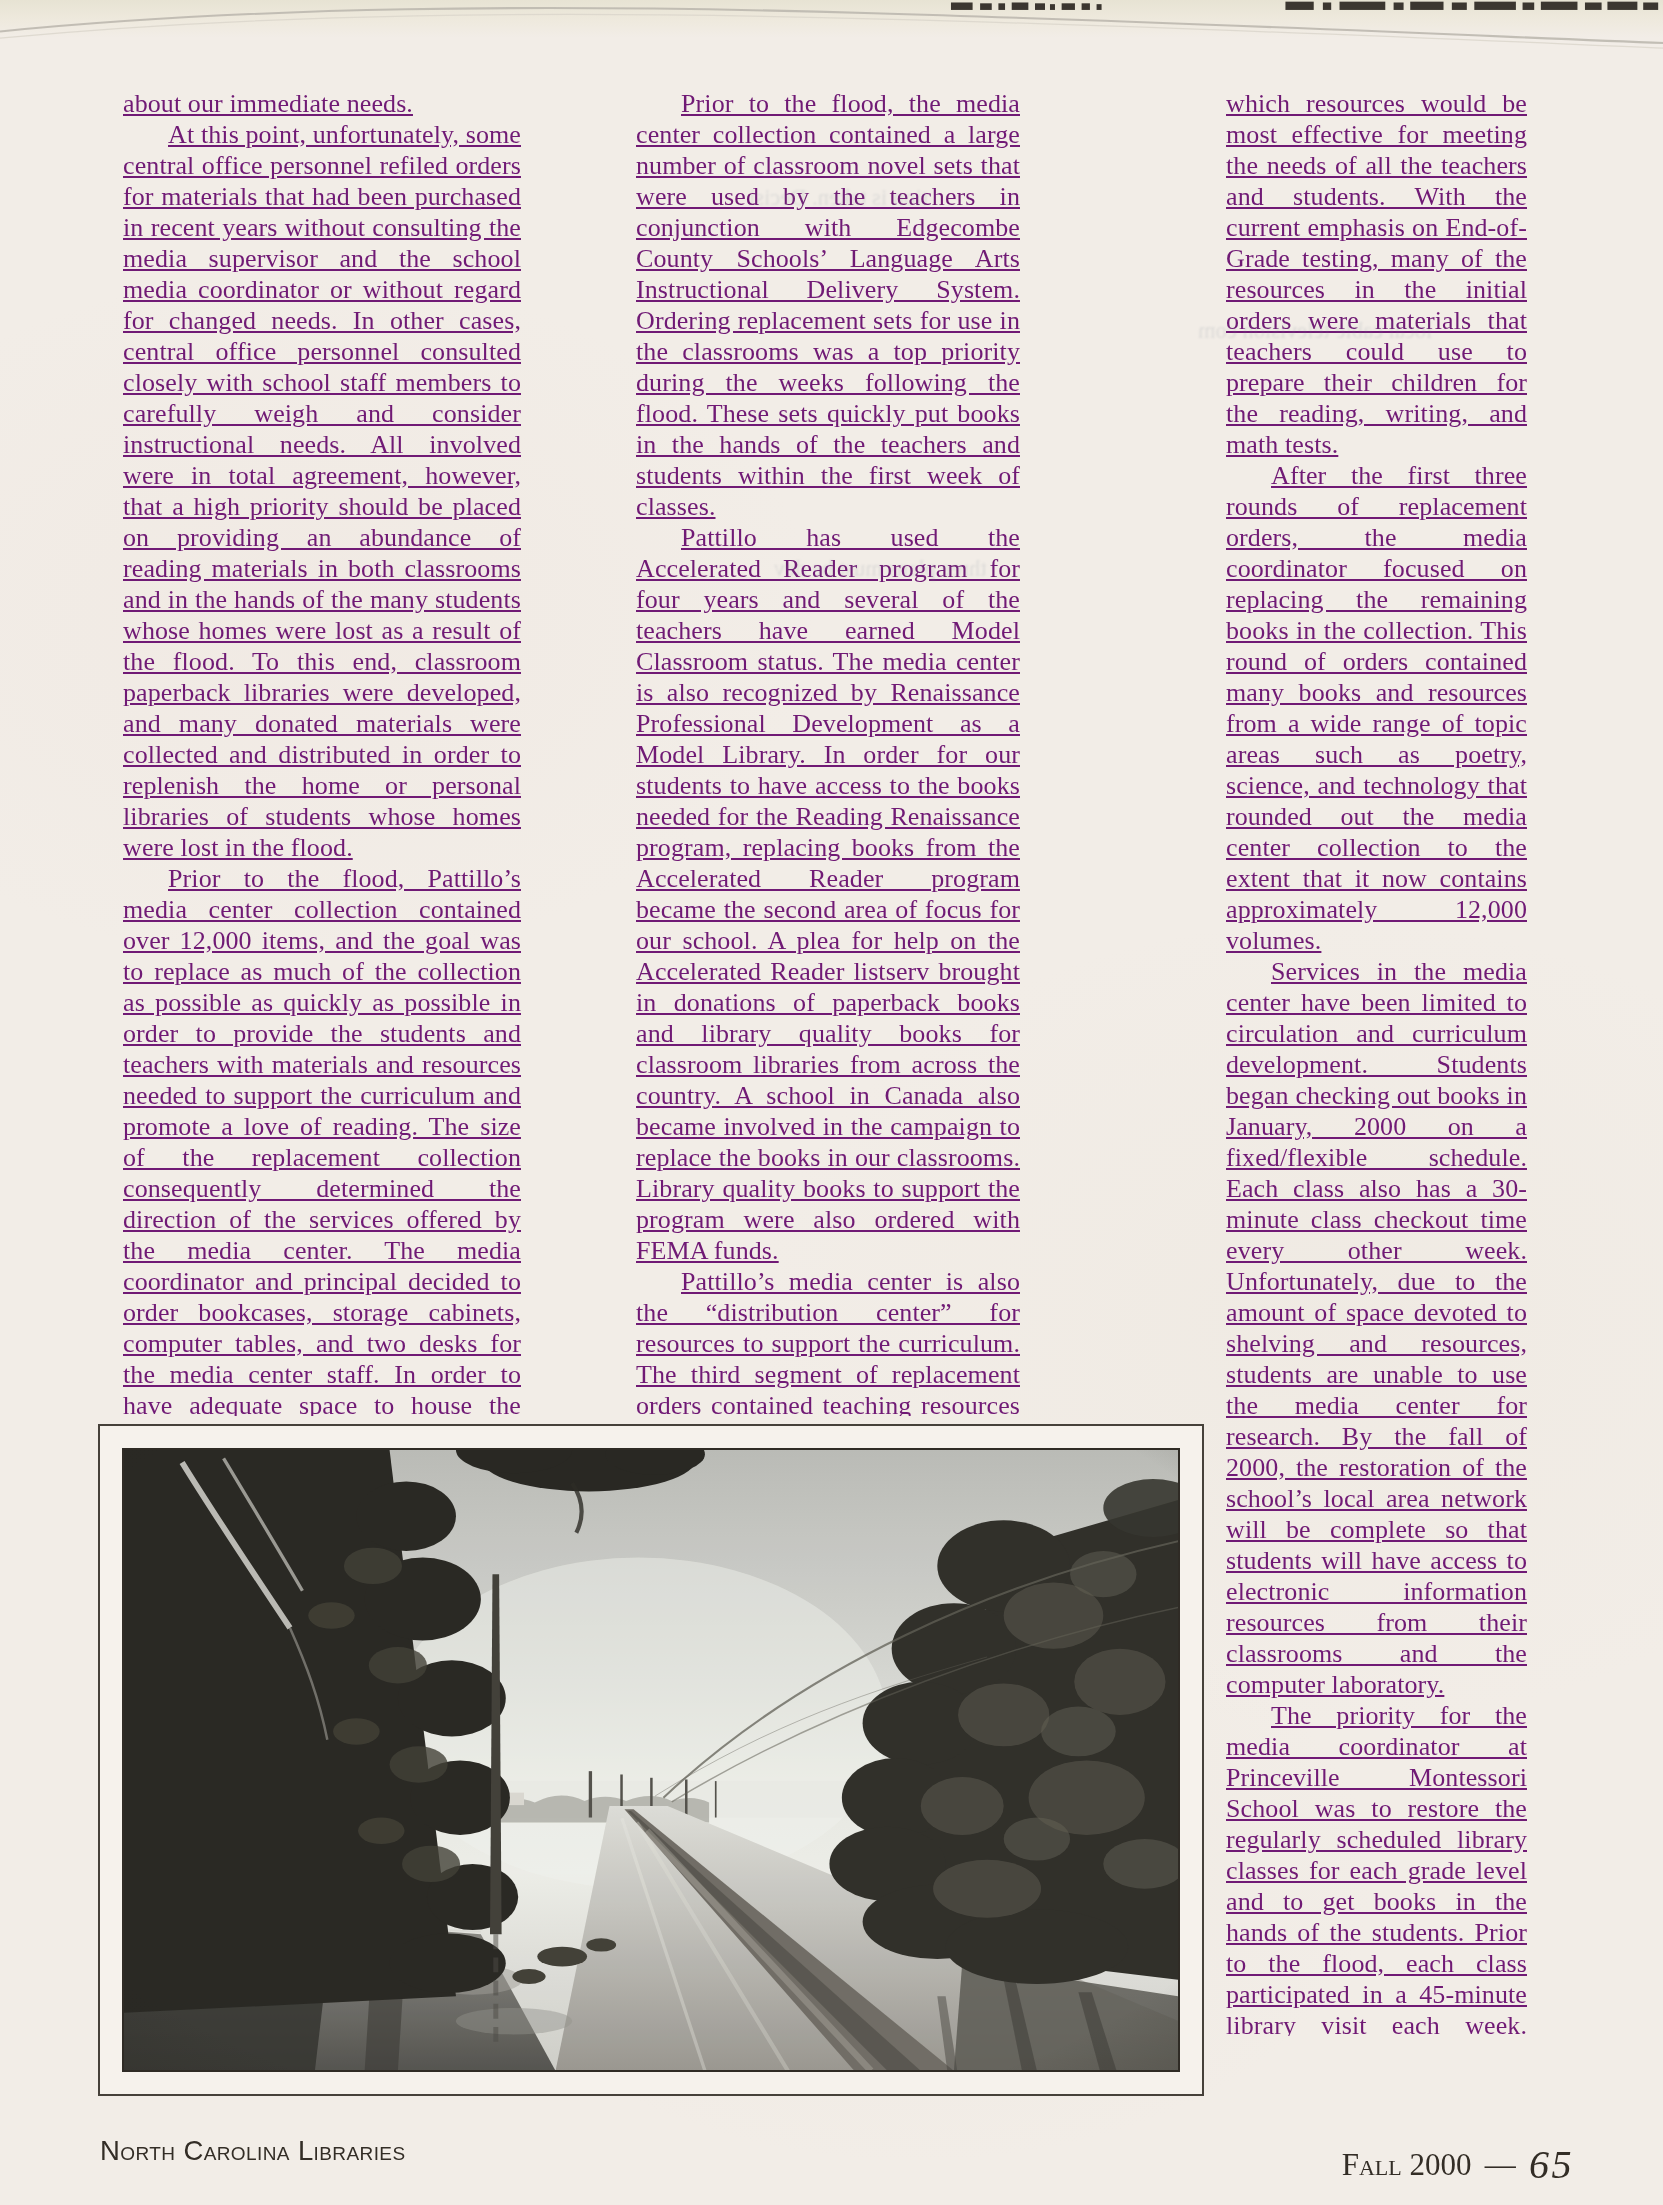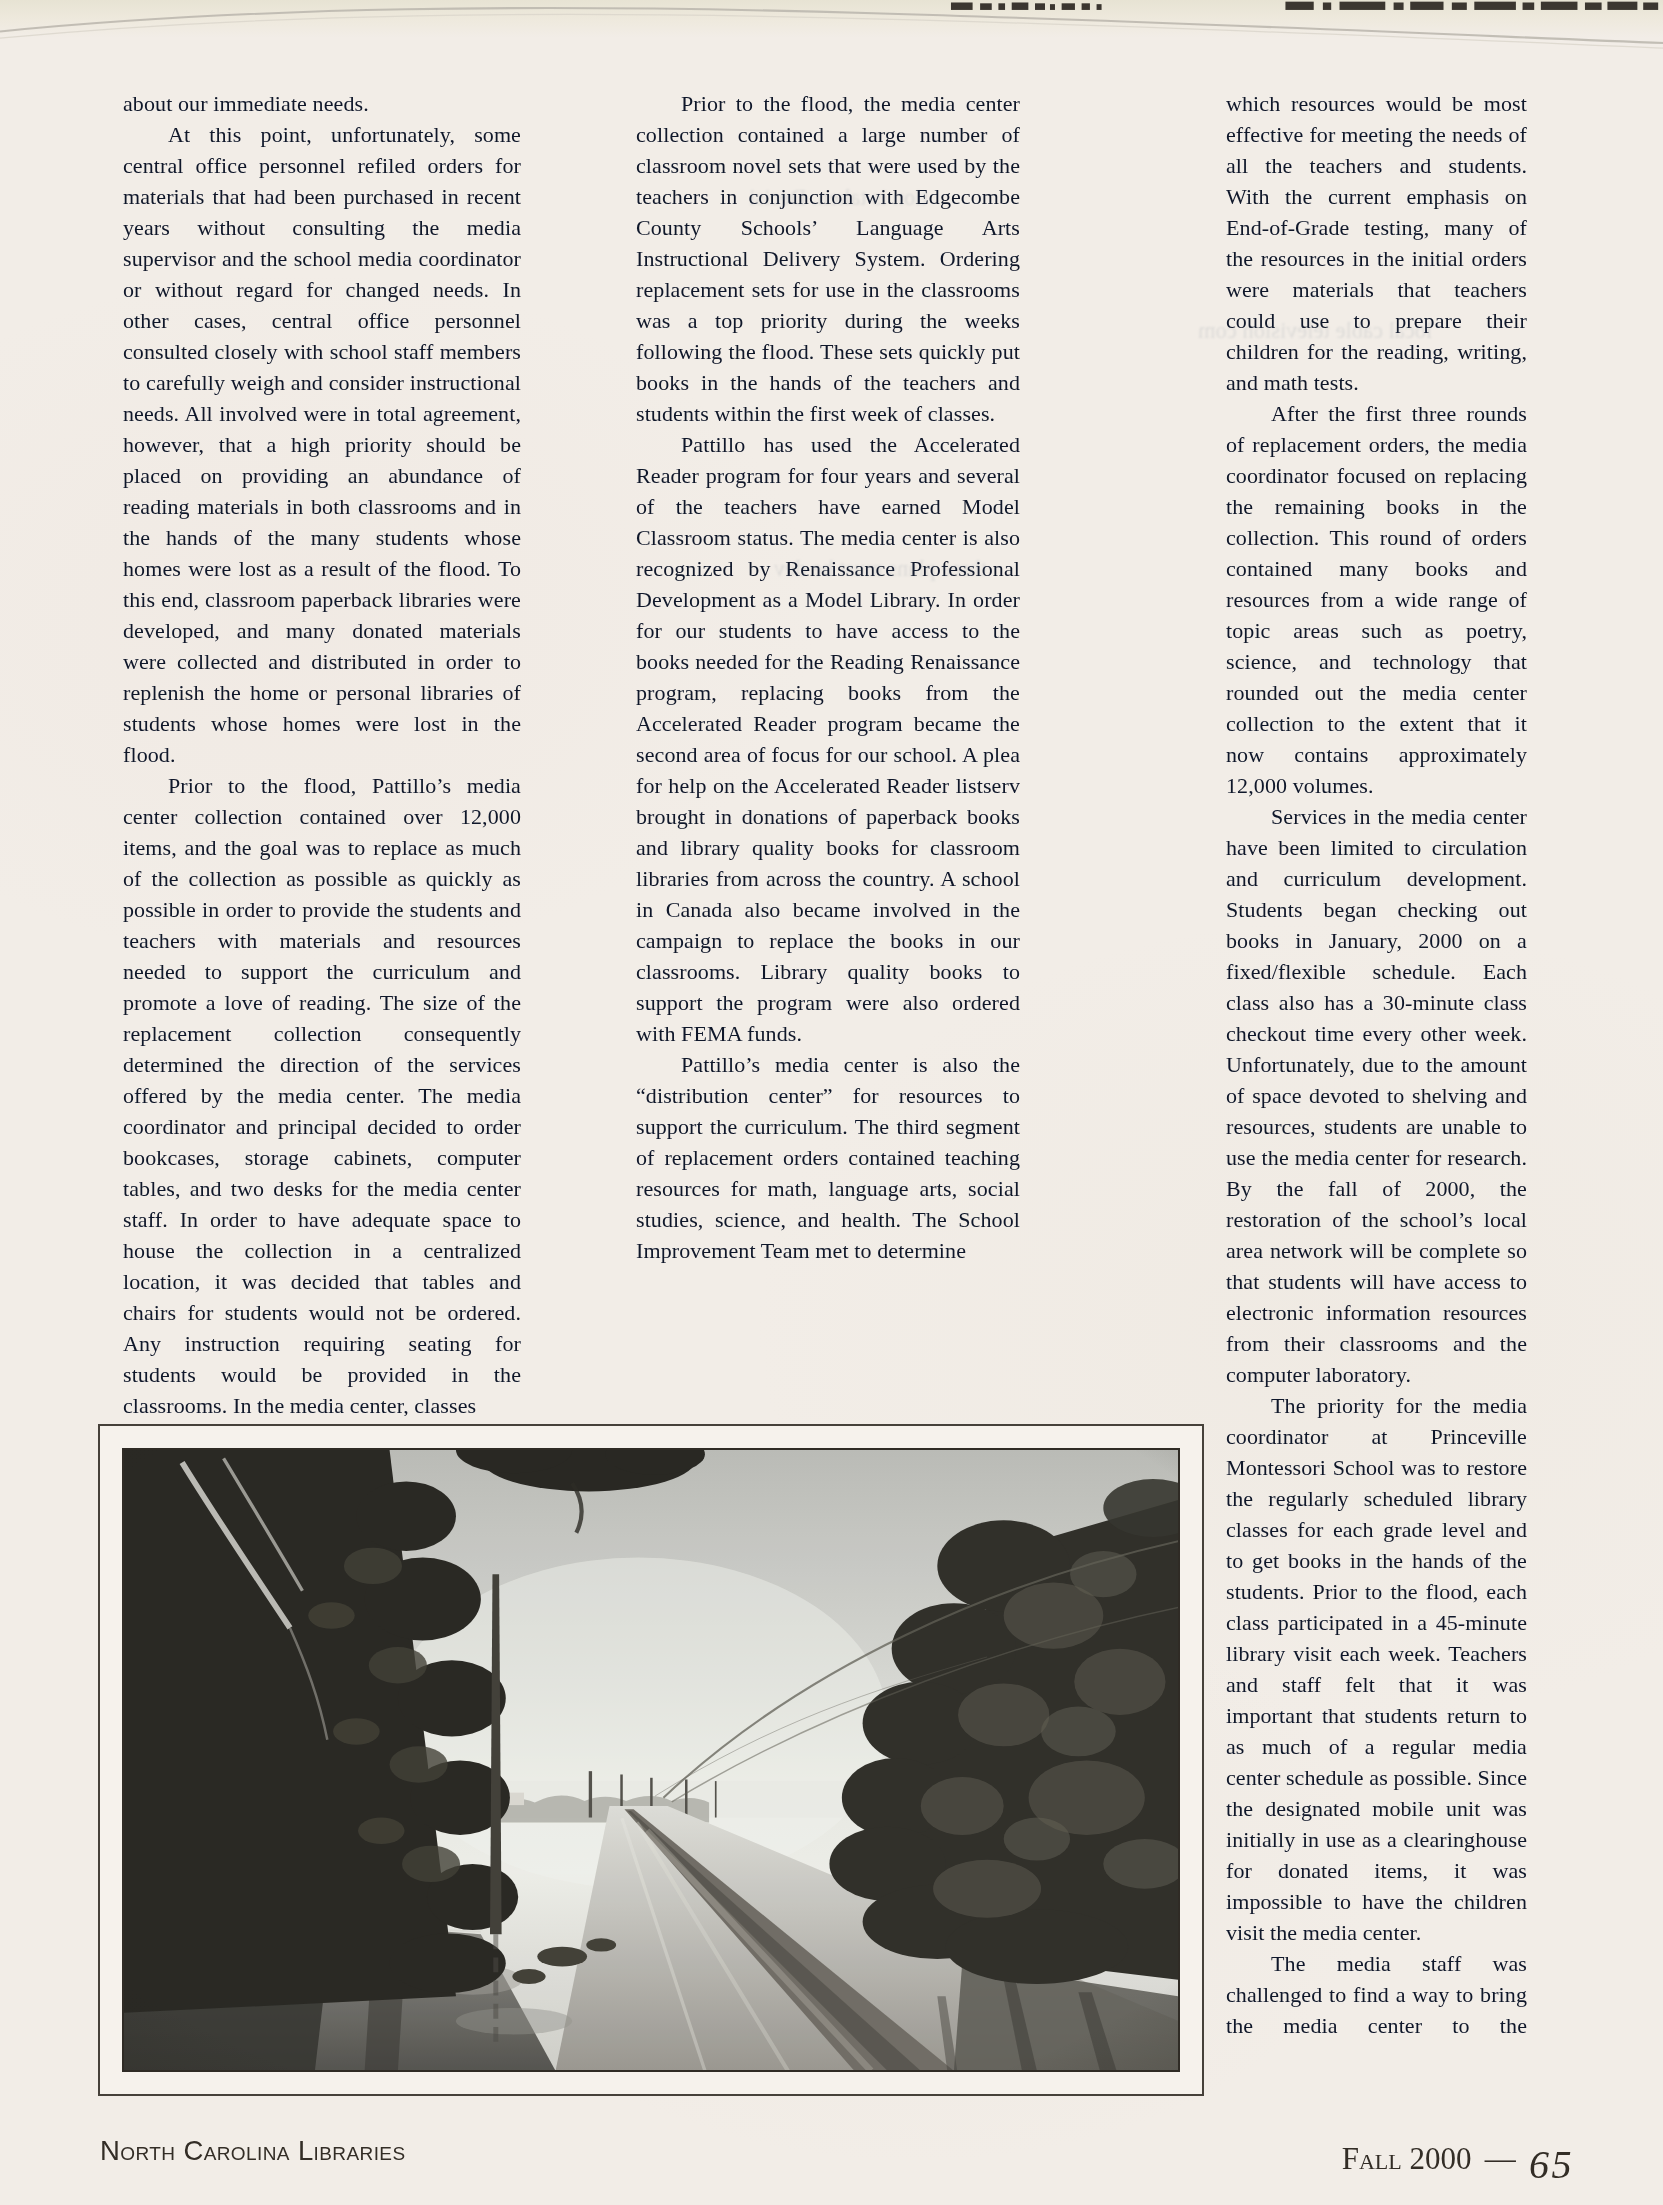--- a/index.html
+++ b/index.html
@@ -18,22 +18,22 @@
       radial-gradient(665px 416px at 55% 85%, rgba(214,206,192,0.10), transparent 70%);
   }
   
   .top-band{ position:absolute; left:0; top:0; width:1664px; height:38px;
     background:linear-gradient(180deg,#e7e3d3 0%,#eee9dd 50%,#f2ede7 100%); }
   .top-art{ position:absolute; left:0; top:0; width:1664px; height:58px; }
 
   
   .col{
     position:absolute; top:88px; text-align:justify;
-    font-size:22px; line-height:31px; letter-spacing:0.1px;
-    color:#0f172a; overflow:hidden; hyphens:auto;
+    font-size:26px; line-height:31px; letter-spacing:0.1px;
+    color:#701a75; overflow:hidden; hyphens:auto;text-decoration:underline;
   }
   .col p{ margin:0; text-indent:45px; }
   .col p.cont{ text-indent:0; }
   #col1{ left:123px; width:398px; height:1328px; }
   #col2{ left:636px; width:384px; height:1328px; }
   #col3{ left:1141px; width:386px; height:1948px; }
   .photo-spacer{ float:left; width:85px; height:682px; margin-top:1329px; }
 
   
   .ghost{
@@ -61,21 +61,21 @@
     font-style:italic; font-size:22.5px; color:#3b352d;
   }
 
   
   #footer-left{
     position:absolute; left:100px; top:2135px;
     font-family:"Liberation Sans","DejaVu Sans",sans-serif;
     font-variant:small-caps; font-size:27.5px; letter-spacing:0.4px; color:#332d26;
   }
   #footer-right{
-    position:absolute; right:90px; top:2141px; display:flex; align-items:flex-start; gap:13.3px;
+    position:absolute; right:90px; top:2141px; display:flex; align-items:center; gap:13.3px;
     color:#332d26;
   }
   #footer-right .issue{ font-variant:small-caps; font-size:31px; }
   #footer-right .dash{ font-size:31px; }
   #footer-right .pagenum{ font-weight:normal; font-style:italic; font-size:40px; letter-spacing:2.5px; }
 </style>
 </head>
 <body>
 
 <div class="page">

